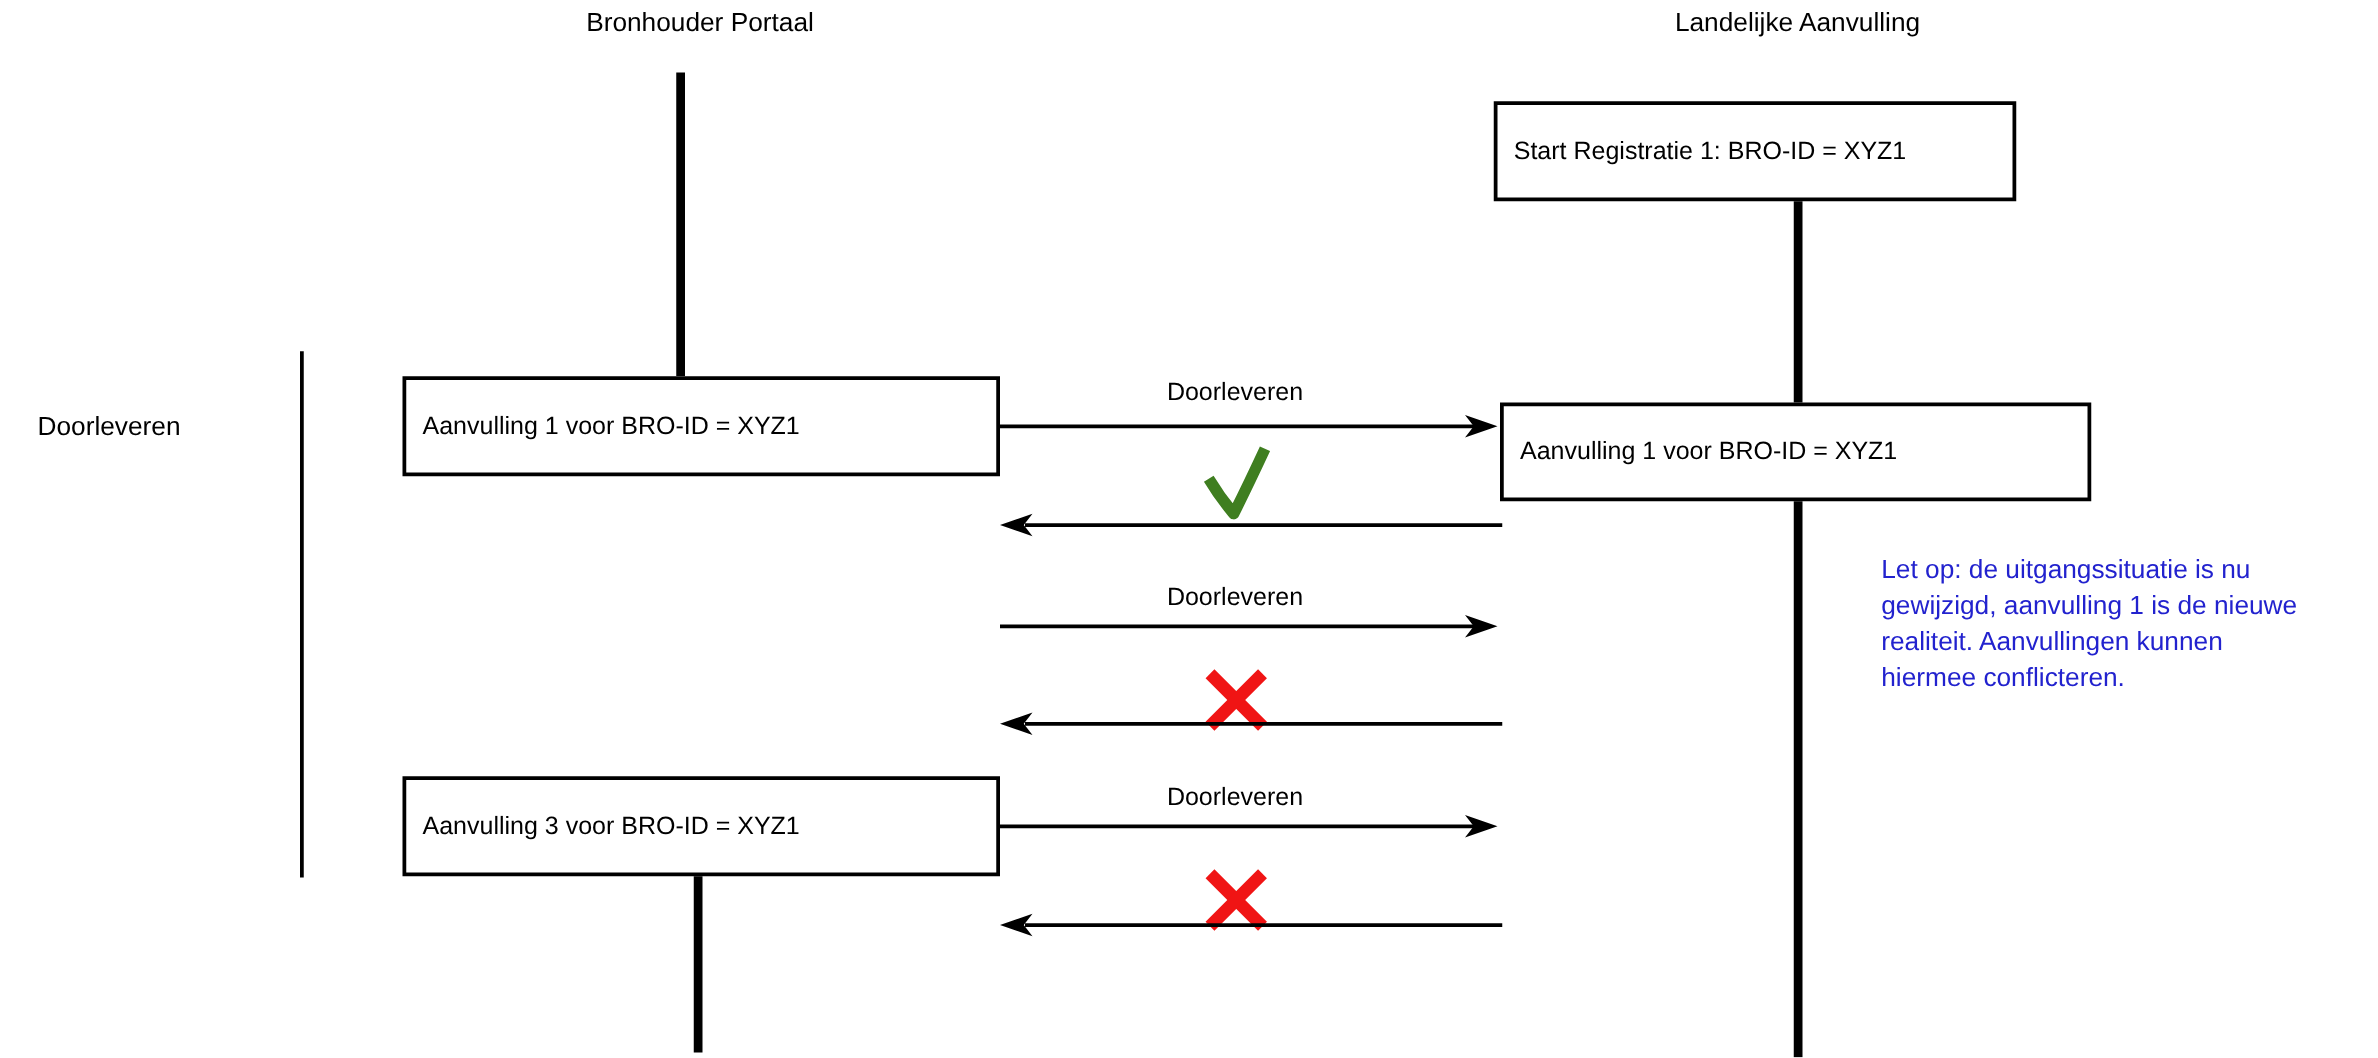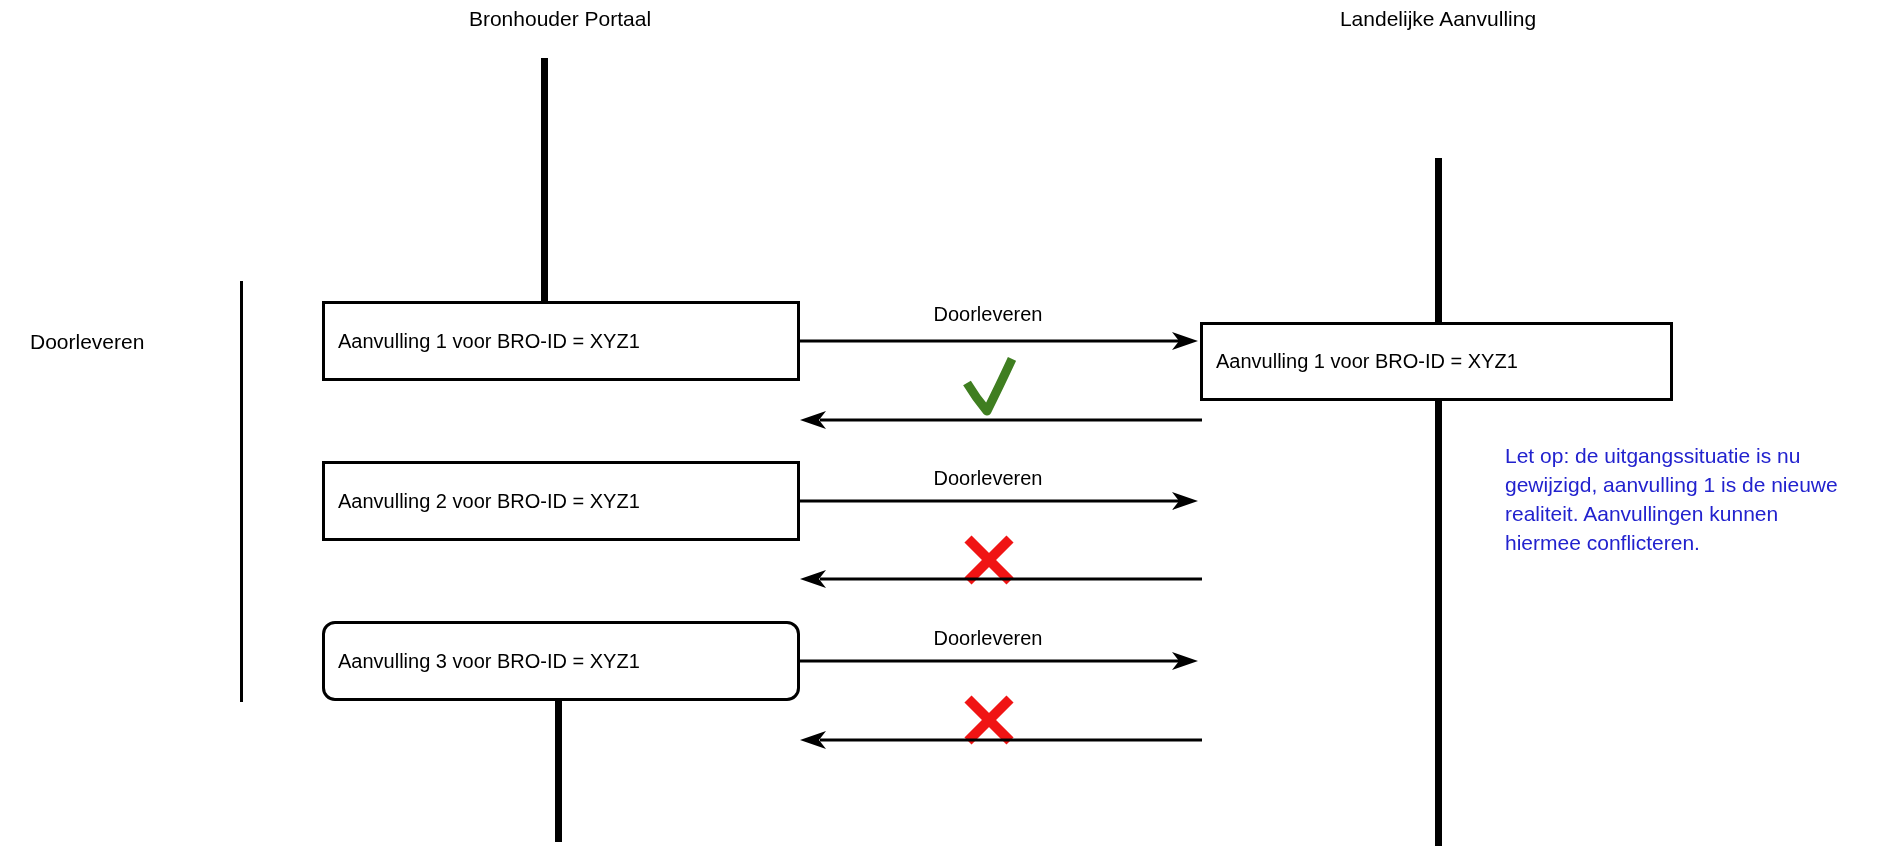--- a/index.html
+++ b/index.html
@@ -74,58 +74,58 @@
   <div class="title" style="left:390px;">Bronhouder Portaal</div>
   <div class="title" style="left:1268px;">Landelijke Aanvulling</div>
 
   <div class="lifeline" style="left:541px; top:58px; height:243px;"></div>
   <div class="lifeline" style="left:555px; top:699px; height:143px;"></div>
   <div class="lifeline" style="left:1435px; top:158px; height:688px;"></div>
 
   <div class="bracket-line" style="left:240px; top:281px; height:421px;"></div>
   <div class="group-label" style="left:30px; top:330px;">Doorleveren</div>
 
+  <div class="box" style="left:1195px; top:81px; width:418px; height:80px;">
+    <span>Start Registratie 1: BRO-ID = XYZ1</span>
+  </div>
   <div class="box" style="left:1200px; top:322px; width:473px; height:79px;">
     <span>Aanvulling 1 voor BRO-ID = XYZ1</span>
   </div>
 
   <div class="box" style="left:322px; top:301px; width:478px; height:80px;">
     <span>Aanvulling 1 voor BRO-ID = XYZ1</span>
   </div>
   <div class="arrow-label" style="left:878px; top:303px;">Doorleveren</div>
   <svg class="arrow-svg" style="left:800px; top:331px;" width="400" height="20">
     <line x1="0" y1="10" x2="380" y2="10" stroke="#000000" stroke-width="3"></line>
     <polygon points="398,10 372,1 379,10 372,19" fill="#000000"></polygon>
   </svg>
   <svg class="result-svg" style="left:962px; top:354px;" width="54" height="62" viewBox="0 0 54 62">
     <path d="M5 29 Q14 44 25 57 Q37 33 50 5" fill="none" stroke-width="9" stroke-linejoin="round" stroke="#3F7E20"></path>
   </svg>
   <svg class="arrow-svg" style="left:798px; top:410px;" width="404" height="20">
     <line x1="22" y1="10" x2="404" y2="10" stroke="#000000" stroke-width="3"></line>
     <polygon points="2,10 28,1 21,10 28,19" fill="#000000"></polygon>
   </svg>
 
-  <div class="box" style="left:322px; top:461px; width:478px; height:80px;">
-    <span>Aanvulling 2 voor BRO-ID = XYZ1</span>
-  </div>
   <div class="arrow-label" style="left:878px; top:467px;">Doorleveren</div>
   <svg class="arrow-svg" style="left:800px; top:491px;" width="400" height="20">
     <line x1="0" y1="10" x2="380" y2="10" stroke="#000000" stroke-width="3"></line>
     <polygon points="398,10 372,1 379,10 372,19" fill="#000000"></polygon>
   </svg>
   <svg class="result-svg" style="left:963px; top:535px;" width="52" height="50" viewBox="0 0 52 50">
     <line x1="5" y1="4" x2="47" y2="46" stroke-width="10" stroke="#F01414"></line>
     <line x1="47" y1="4" x2="5" y2="46" stroke-width="10" stroke="#F01414"></line>
   </svg>
   <svg class="arrow-svg" style="left:798px; top:569px;" width="404" height="20">
     <line x1="22" y1="10" x2="404" y2="10" stroke="#000000" stroke-width="3"></line>
     <polygon points="2,10 28,1 21,10 28,19" fill="#000000"></polygon>
   </svg>
 
-  <div class="box" style="left:322px; top:621px; width:478px; height:80px;border-radius:13px;">
+  <div class="box" style="left:322px; top:621px; width:478px; height:80px;">
     <span>Aanvulling 3 voor BRO-ID = XYZ1</span>
   </div>
   <div class="arrow-label" style="left:878px; top:627px;">Doorleveren</div>
   <svg class="arrow-svg" style="left:800px; top:651px;" width="400" height="20">
     <line x1="0" y1="10" x2="380" y2="10" stroke="#000000" stroke-width="3"></line>
     <polygon points="398,10 372,1 379,10 372,19" fill="#000000"></polygon>
   </svg>
   <svg class="result-svg" style="left:963px; top:695px;" width="52" height="50" viewBox="0 0 52 50">
     <line x1="5" y1="4" x2="47" y2="46" stroke-width="10" stroke="#F01414"></line>
     <line x1="47" y1="4" x2="5" y2="46" stroke-width="10" stroke="#F01414"></line>

